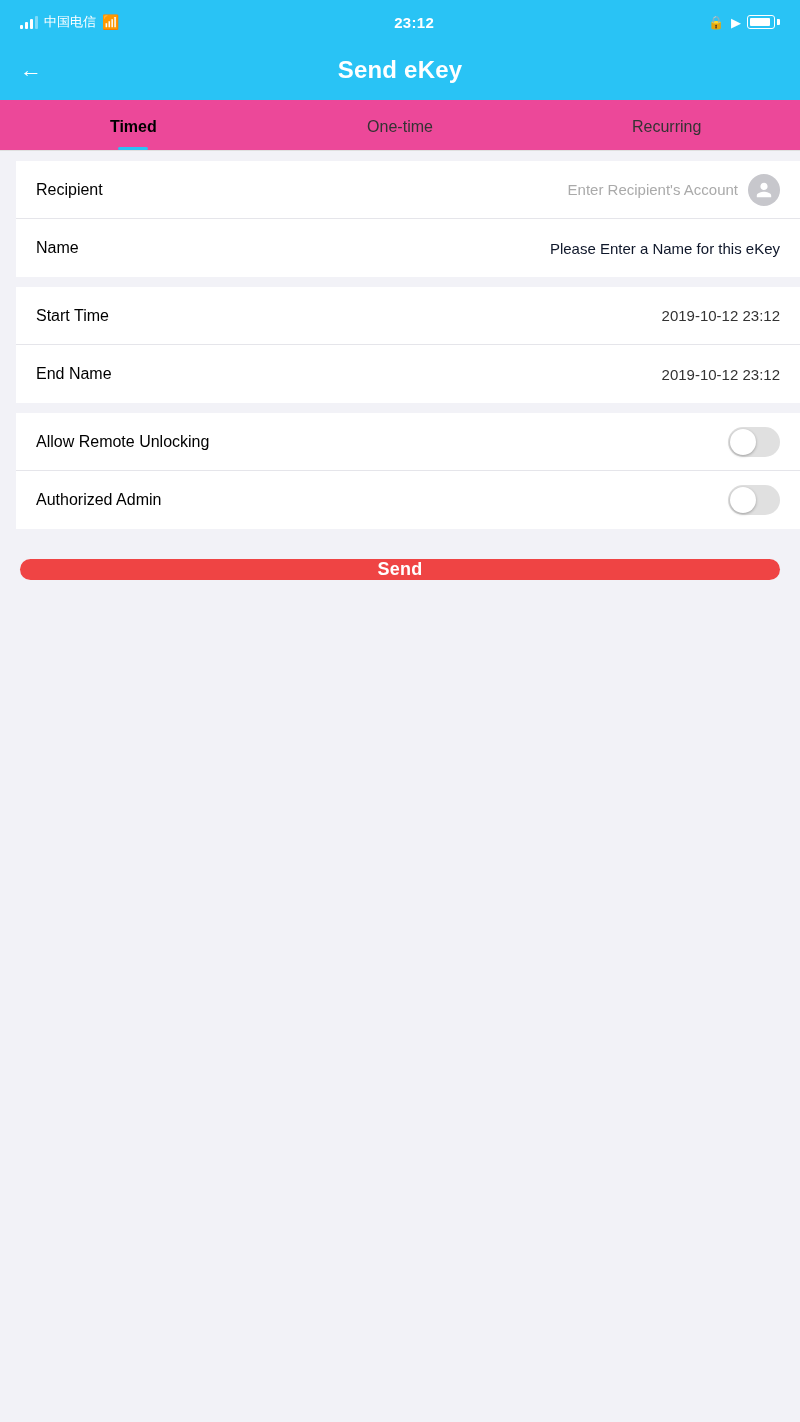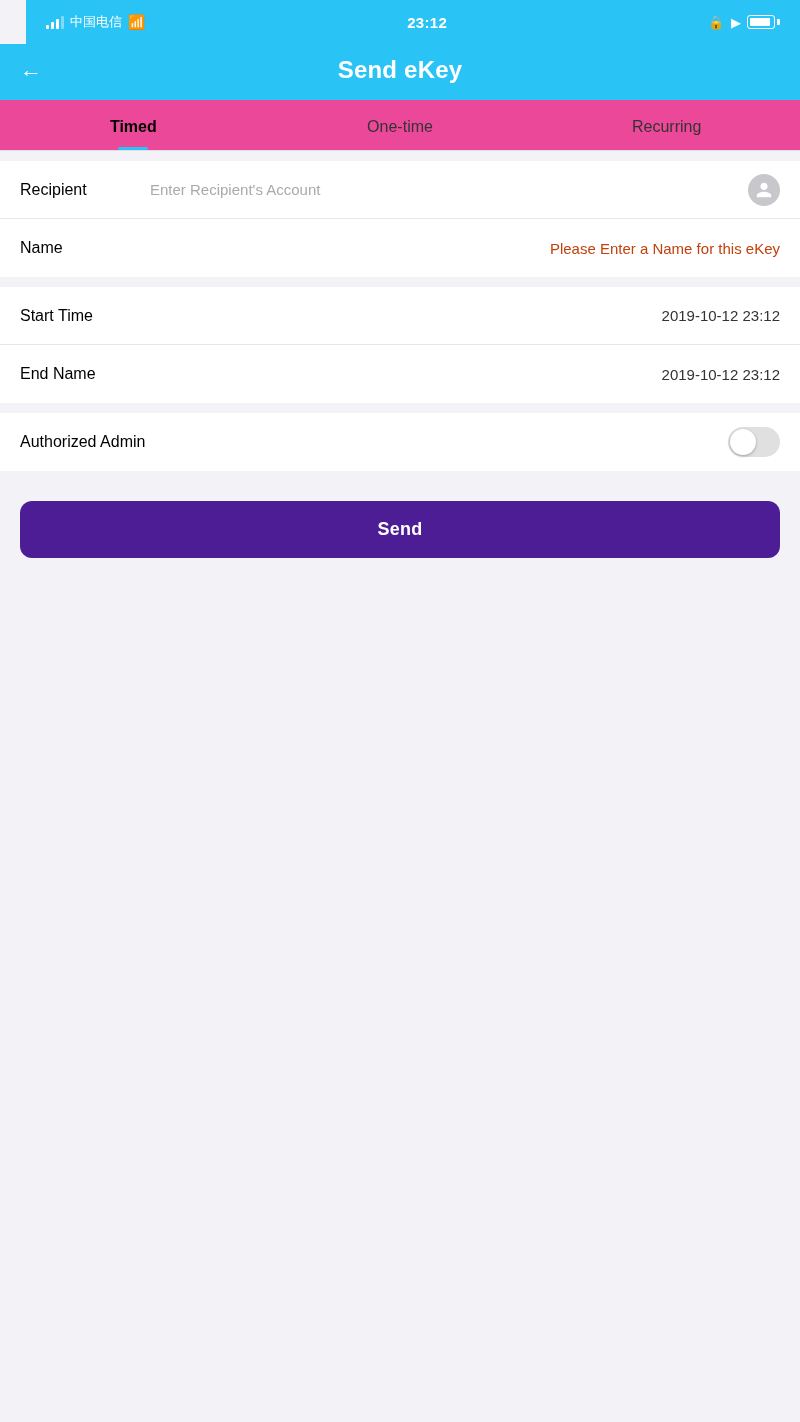--- a/index.html
+++ b/index.html
@@ -16,21 +16,20 @@
     .status-bar {
       background: #29c3f5;
       color: white;
       display: flex;
       justify-content: space-between;
       align-items: center;
       padding: 8px 20px;
       height: 44px;
       font-size: 14px;
       font-weight: 500;
-      margin-left: 26px;
     }
     .status-left { display: flex; align-items: center; gap: 6px; }
     .status-center { font-size: 15px; font-weight: 600; letter-spacing: 0.3px; }
     .status-right { display: flex; align-items: center; gap: 6px; }
 
     
     .signal-bars { display: flex; align-items: flex-end; gap: 2px; height: 14px; }
     .signal-bars span {
       background: white;
       width: 3px;
@@ -120,20 +119,21 @@
       width: 30px;
       height: 3px;
       background: #29c3f5;
       border-radius: 2px;
     }
 
     
     .form-section {
       background: white;
       margin-top: 10px;
+      margin-left: 16px;
     }
     .form-row {
       display: flex;
       align-items: center;
       padding: 0 20px;
       min-height: 58px;
       border-bottom: 1px solid #e5e5ea;
       position: relative;
     }
     .form-row:last-child {
@@ -143,30 +143,30 @@
     .form-label {
       font-size: 16px;
       color: #000;
       min-width: 130px;
       font-weight: 400;
     }
     .form-value {
       flex: 1;
       text-align: right;
       font-size: 15px;
-      color: #c2410c;
+      color: #0f172a;
     }
     .form-value.filled {
       color: #333;
     }
     .form-input-area {
       flex: 1;
       display: flex;
       align-items: center;
-      justify-content: space-between;
+      justify-content: flex-end;
       gap: 10px;
     }
     .recipient-placeholder {
       color: #aaa;
       font-size: 15px;
     }
     .contact-icon {
       width: 32px;
       height: 32px;
       border-radius: 50%;
@@ -200,25 +200,24 @@
       transition: left 0.2s;
     }
 
     
     .send-section {
       padding: 30px 20px;
       background: #f2f2f7;
     }
     .send-button {
       width: 100%;
-      background: #4c1d95;
+      background: #ef4444;
       color: white;
       border: none;
       border-radius: 12px;
-      padding: 18px;
       font-size: 18px;
       font-weight: 600;
       cursor: pointer;
       letter-spacing: 0.3px;
     }
 
     
     .lock-icon { font-size: 13px; }
     .location-icon { font-size: 13px; }
   </style>
@@ -292,20 +291,26 @@
     <span class="form-value filled">2019-10-12 23:12</span>
   </div>
   <div class="form-row">
     <span class="form-label">End Name</span>
     <span class="form-value filled">2019-10-12 23:12</span>
   </div>
 </div>
 
 <div class="form-section">
   <div class="form-row">
+    <span class="form-label">Allow Remote Unlocking</span>
+    <div style="flex:1; display:flex; justify-content:flex-end;">
+      <div class="toggle-switch"></div>
+    </div>
+  </div>
+  <div class="form-row">
     <span class="form-label">Authorized Admin</span>
     <div style="flex:1; display:flex; justify-content:flex-end;">
       <div class="toggle-switch"></div>
     </div>
   </div>
 </div>
 
 <div class="send-section">
   <button class="send-button">Send</button>
 </div>

